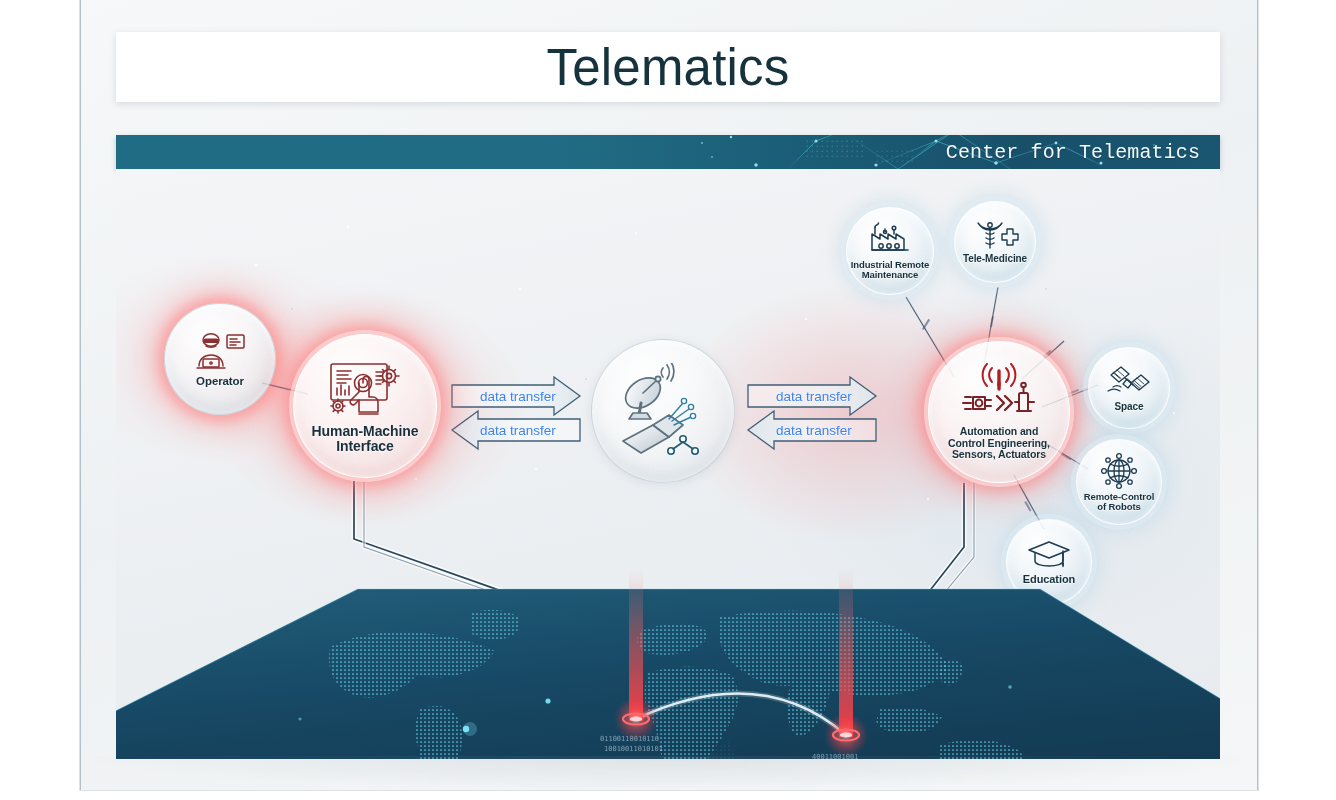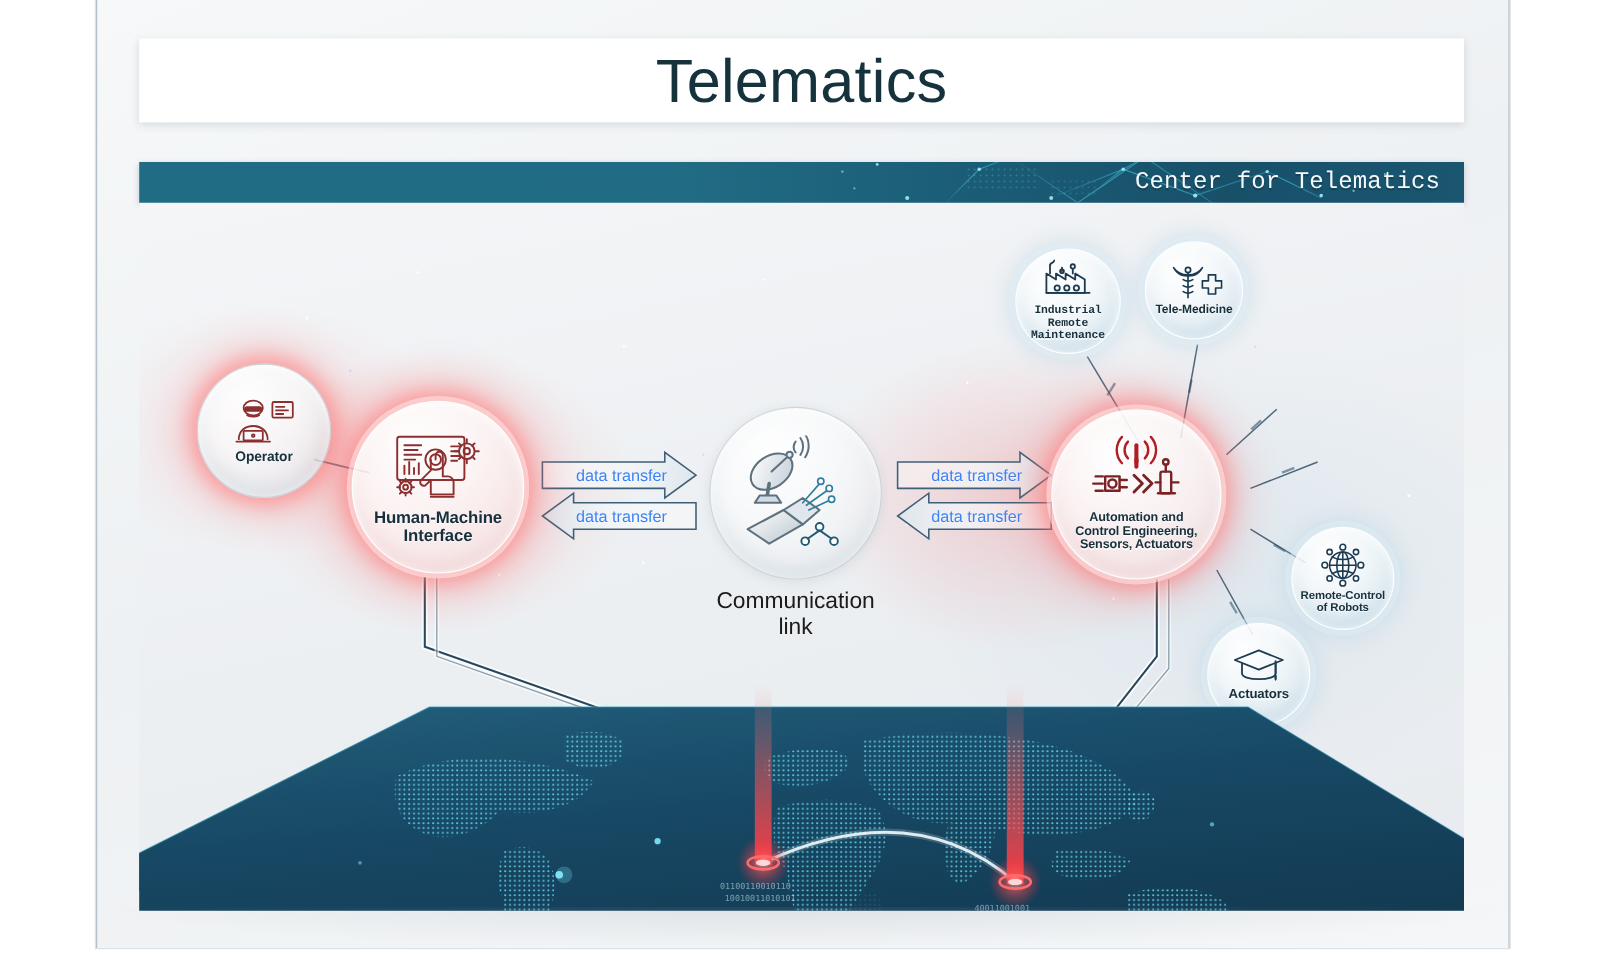--- a/index.html
+++ b/index.html
@@ -131,25 +131,25 @@
 
   
   #node-operator{left:48px;top:134px;width:112px;height:112px;}
   #node-operator .lbl{font-size:11.5px;margin-top:3px;}
 
   #node-hmi{left:177px;top:165px;width:144px;height:144px;}
   #node-hmi .lbl{font-size:14px;line-height:15px;margin-top:5px;}
 
   #node-comm{left:475px;top:170px;width:144px;height:144px;}
 
-  #node-auto{left:760px;top:172px;width:142px;height:142px;}
+  #node-auto{left:812px;top:172px;width:142px;height:142px;}
   #node-auto .lbl{font-size:10.5px;line-height:11.5px;margin-top:3px;}
 
   #node-irm{left:730px;top:38px;width:88px;height:88px;}
-  #node-irm .lbl{font-size:9.5px;line-height:10.5px;margin-top:6px;font-family:Liberation Mono, monospace;}
+  #node-irm .lbl{font-size:9.5px;line-height:10.5px;margin-top:6px;}
 
   #node-med{left:838px;top:32px;width:82px;height:82px;}
   #node-med .lbl{font-size:10px;margin-top:2px;}
 
   #node-trans{left:924px;top:90px;width:82px;height:82px;}
   #node-trans .lbl{font-size:10px;margin-top:2px;}
 
   #node-space{left:972px;top:178px;width:82px;height:82px;}
   #node-space .lbl{font-size:10px;margin-top:2px;}
 
@@ -410,24 +410,20 @@
           </g>
           <g fill="#ffffff" stroke="#1f5b75" stroke-width="1.6">
             <circle cx="72" cy="76" r="3.2"></circle>
               <circle cx="60" cy="88" r="3.2"></circle>
               <circle cx="84" cy="88" r="3.2"></circle>
           </g>
           <path d="M72 79 L62 86M72 79 L82 86" stroke="#1f5b75" stroke-width="1.6"></path>
         </svg>
       </span>
     </div>
-    <div class="comm-caption">
-      <span>Communication</span><br>
-      <span>link</span>
-    </div>
 
     <div class="bubble red" id="node-auto">
       <span class="ico">
         <svg width="84" height="60" viewBox="0 0 84 60" fill="none" stroke="#b01e22" stroke-width="2" stroke-linecap="round" stroke-linejoin="round">
 
           <path d="M42 8v18" stroke-width="3.4"></path>
           <path d="M42 26c-2.4-3 -2.4-7 0-10 2.4 3 2.4 7 0 10z" fill="#b01e22" stroke="none"></path>
           <path d="M35 5a10 10 0 0 0 0 14"></path>
             <path d="M49 5a10 10 0 0 1 0 14"></path>
           <path d="M30 1a16 16 0 0 0 0 22"></path>
@@ -491,20 +487,39 @@
           <path d="M19 8c-6 0-10-3-12-6 4 7 9 7 12 7"></path>
           <path d="M19 8c6 0 10-3 12-6-4 7-9 7-12 7"></path>
           <path d="M15 12c3 2 5 2 8 0M15 17c3 2 5 2 8 0M15 22c3 2 5 2 8 0"></path>
           <path d="M36 8h6v5h5v6h-5v5h-6v-5h-5v-6h5z"></path>
         </svg>
       </span>
       <span class="lbl">Tele-Medicine</span>
     </div>
 
 
+    <div class="bubble blue" id="node-space">
+      <span class="ico">
+        <svg width="44" height="34" viewBox="0 0 44 34" fill="none" stroke="#1d3b50" stroke-width="1.3" stroke-linecap="round" stroke-linejoin="round">
+          <g>
+            <path d="M4 10 L14 2 L22 9 L12 17z"></path>
+            <path d="M7 7.5l7 6M10 5l7 6M13 13.5l-7-6" stroke-width="0.9"></path>
+          </g>
+          <g>
+            <path d="M24 18 L34 10 L42 17 L32 25z"></path>
+            <path d="M27 15.5l7 6M30 13l7 6M33 23.5l-7-6" stroke-width="0.9"></path>
+          </g>
+          <path d="M18 13l8 7"></path>
+          <path d="M20 14l-4 5 5 4 4-5z"></path>
+          <path d="M14 22a7 7 0 0 0-8 0"></path>
+          <path d="M13 26a11 11 0 0 0-12 0"></path>
+        </svg>
+      </span>
+      <span class="lbl">Space</span>
+    </div>
 
     <div class="bubble blue" id="node-robots">
       <span class="ico">
         <svg width="42" height="38" viewBox="0 0 42 38" fill="none" stroke="#1d3b50" stroke-width="1.3" stroke-linecap="round" stroke-linejoin="round">
           <circle cx="21" cy="19" r="11"></circle>
           <path d="M10 19h22"></path>
             <path d="M21 8v22"></path>
           <ellipse cx="21" cy="19" rx="5" ry="11"></ellipse>
           <path d="M12 12c5 3 13 3 18 0M12 26c5-3 13-3 18 0"></path>
           <g fill="#ffffff">
@@ -527,21 +542,21 @@
 
     <div class="bubble blue" id="node-edu">
       <span class="ico">
         <svg width="46" height="32" viewBox="0 0 46 32" fill="none" stroke="#1d3b50" stroke-width="1.5" stroke-linecap="round" stroke-linejoin="round">
           <path d="M23 3 L43 11 L23 19 L3 11z"></path>
           <path d="M9 14v8c0 3 6 5 14 5s14-2 14-5v-8"></path>
           <path d="M37 12v10"></path>
           <path d="M37 22c-1.4 1.8-1.4 5 0 6.6 1.4-1.6 1.4-4.8 0-6.6z" fill="#1d3b50" stroke="none"></path>
         </svg>
       </span>
-      <span class="lbl">Actuators</span>
+      <span class="lbl">Education</span>
     </div>
 
     <div class="platform-wrap">
       <svg width="1336" height="390" viewBox="0 0 1336 390">
         <defs>
           <linearGradient id="topFace" x1="0.2" y1="0" x2="0.85" y2="1">
             <stop offset="0" stop-color="#1c5672"></stop>
             <stop offset="0.45" stop-color="#11405c"></stop>
             <stop offset="1" stop-color="#0d3148"></stop>
           </linearGradient>

